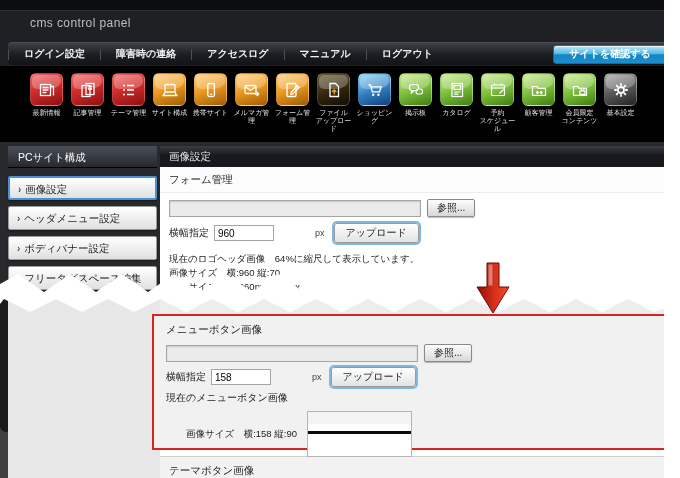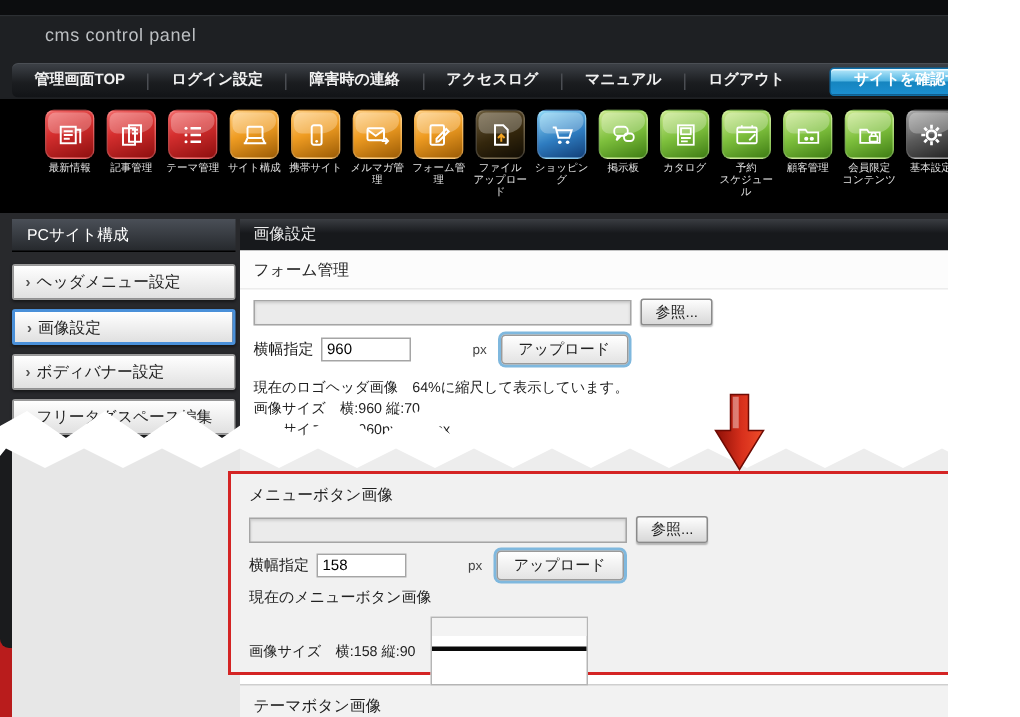--- a/index.html
+++ b/index.html
@@ -1,17 +1,17 @@
 <!DOCTYPE html>
 <html><head>
 <meta charset="utf-8">
 <style>
   html,body{margin:0;padding:0;}
   body{font-family:"Liberation Sans","DejaVu Sans",sans-serif;}
-  .screen{position:relative;width:632px;height:478px;overflow:hidden;background:#b91c1c;}
+  .screen{position:relative;width:632px;height:478px;overflow:hidden;background:#404040;padding-left:32px;}
 
   
   .dark-top{position:absolute;left:0;top:0;width:680px;height:296px;background:#28292c;z-index:1;}
   .top-strip{position:absolute;left:0;top:0;width:680px;height:10px;background:#0c0d0f;border-bottom:1px solid #2c2f33;z-index:2;}
   .header-bg{position:absolute;left:0;top:11px;width:680px;height:55px;background:#1e2023;z-index:2;}
   .brand{position:absolute;left:30px;top:16px;font-size:12px;color:#bcbfc2;letter-spacing:.4px;z-index:3;}
   .navbar{position:absolute;left:8px;top:42px;width:664px;height:23px;display:flex;align-items:center;background:linear-gradient(#3c4046,#1b1d20 55%,#121417);border-radius:4px;border-top:1px solid #4b4f55;box-sizing:border-box;z-index:3;}
   .nav-item{padding:0 15px;font-size:10px;font-weight:bold;color:#f0f0f0;cursor:pointer;line-height:22px;}
   .nav-sep{width:1px;height:11px;background:#4a4d52;}
   .confirm-btn{margin-left:auto;margin-right:5px;width:112px;height:17px;font-size:10px;font-weight:bold;color:#fff;text-align:center;line-height:16px;background:linear-gradient(#b9e9fb 0%,#56b8e4 45%,#1585c0 52%,#1c8fd0 100%);border:1px solid #0e6da5;border-radius:3px;box-shadow:inset 0 1px 0 rgba(255,255,255,.7);cursor:pointer;}
@@ -59,21 +59,21 @@
   .left-dark-strip{position:absolute;left:0;top:296px;width:8px;height:136px;background:#1a1b1d;border-radius:0 0 0 6px;z-index:6;}
   .right-dark-strip{position:absolute;left:666px;top:296px;width:14px;height:154px;background:#17181a;border-radius:0 0 6px 6px;z-index:6;}
 
   
   .menu-box{position:absolute;left:152px;top:314px;width:511px;height:132px;border:2px solid #d42424;background:#f1f1f1;box-sizing:content-box;z-index:7;padding:0;}
   .menu-inner{padding:5px 12px;}
   .mb-heading{font-size:10.5px;color:#222;margin:2px 0 7px;}
   .mb-file-row{display:flex;align-items:center;gap:6px;}
   .mb-width-row{display:flex;align-items:center;gap:5px;margin-top:5px;font-size:10px;color:#222;}
   .mb-current{margin-top:4px;font-size:10px;color:#222;}
-  .mb-preview-row{margin-top:6px;display:flex;align-items:center;gap:10px;}
+  .mb-preview-row{margin-top:6px;display:flex;align-items:center;gap:10px;margin-left:20px;}
   .mb-size{font-size:9.5px;color:#222;}
   .preview-box{width:103px;height:44px;background:#fff;border:1px solid #b5b5b5;position:relative;}
   .preview-box .strip{position:absolute;left:0;top:0;width:100%;height:12px;background:#f3f3f3;}
   .preview-box .bar{position:absolute;left:0;top:19px;width:100%;height:3px;background:#0a0a0a;}
 
   .theme-head{position:absolute;left:0;top:310px;width:506px;box-sizing:border-box;padding:7px 9px;font-size:10.5px;color:#222;background:#f2f2f2;border-top:1px solid #cfcfcf;height:22px;}
 
   
   .tear{position:absolute;left:0;top:272px;width:680px;height:42px;background:#fff;z-index:40;
     clip-path:polygon(0px 12px,18px 2px,44px 20px,70px 2px,96px 20px,122px 2px,148px 20px,174px 2px,200px 20px,226px 2px,252px 20px,278px 2px,304px 20px,330px 2px,356px 20px,382px 2px,408px 20px,434px 2px,460px 20px,486px 2px,512px 20px,538px 2px,564px 20px,590px 2px,616px 20px,642px 2px,668px 20px,680px 8px,680px 32px,654px 40px,628px 27px,602px 40px,576px 27px,550px 40px,524px 27px,498px 40px,472px 27px,446px 40px,420px 27px,394px 40px,368px 27px,342px 40px,316px 27px,290px 40px,264px 27px,238px 40px,212px 27px,186px 40px,160px 27px,134px 40px,108px 27px,82px 40px,56px 27px,30px 40px,4px 27px,0px 32px);}
@@ -83,21 +83,20 @@
 <body>
 
 <div class="screen">
 
   <div class="dark-top"></div>
   <div class="top-strip"></div>
   <div class="header-bg"></div>
   <div class="brand">cms control panel</div>
 
   <div class="navbar">
-    <div class="nav-item">管理画面TOP</div>
     <div class="nav-sep"></div>
     <div class="nav-item">ログイン設定</div>
     <div class="nav-sep"></div>
     <div class="nav-item">障害時の連絡</div>
     <div class="nav-sep"></div>
     <div class="nav-item">アクセスログ</div>
     <div class="nav-sep"></div>
     <div class="nav-item">マニュアル</div>
     <div class="nav-sep"></div>
     <div class="nav-item">ログアウト</div>
@@ -251,22 +250,22 @@
             <path d="M9 2.2v2.6M9 13.2v2.6M2.2 9h2.6M13.2 9h2.6M4.2 4.2l1.8 1.8M12 12l1.8 1.8M13.8 4.2L12 6M6 12l-1.8 1.8"></path>
           </svg>
         </div>
       <div class="icon-label">基本設定</div>
     </div>
   </div>
 
   <div class="sidebar">
     <div class="sb-header">PCサイト構成</div>
     <div class="sb-items">
+      <div class="sb-item selected"><span class="sb-bullet">›</span><span>画像設定</span></div>
       <div class="sb-item"><span class="sb-bullet">›</span><span>ヘッダメニュー設定</span></div>
-      <div class="sb-item selected"><span class="sb-bullet">›</span><span>画像設定</span></div>
       <div class="sb-item"><span class="sb-bullet">›</span><span>ボディバナー設定</span></div>
       <div class="sb-item"><span class="sb-bullet">›</span><span>フリータグスペース編集</span></div>
       <div class="sb-item"></div>
     </div>
   </div>
 
   <div class="panel">
     <div class="panel-title">画像設定</div>
 
     <div class="section-head">フォーム管理</div>

